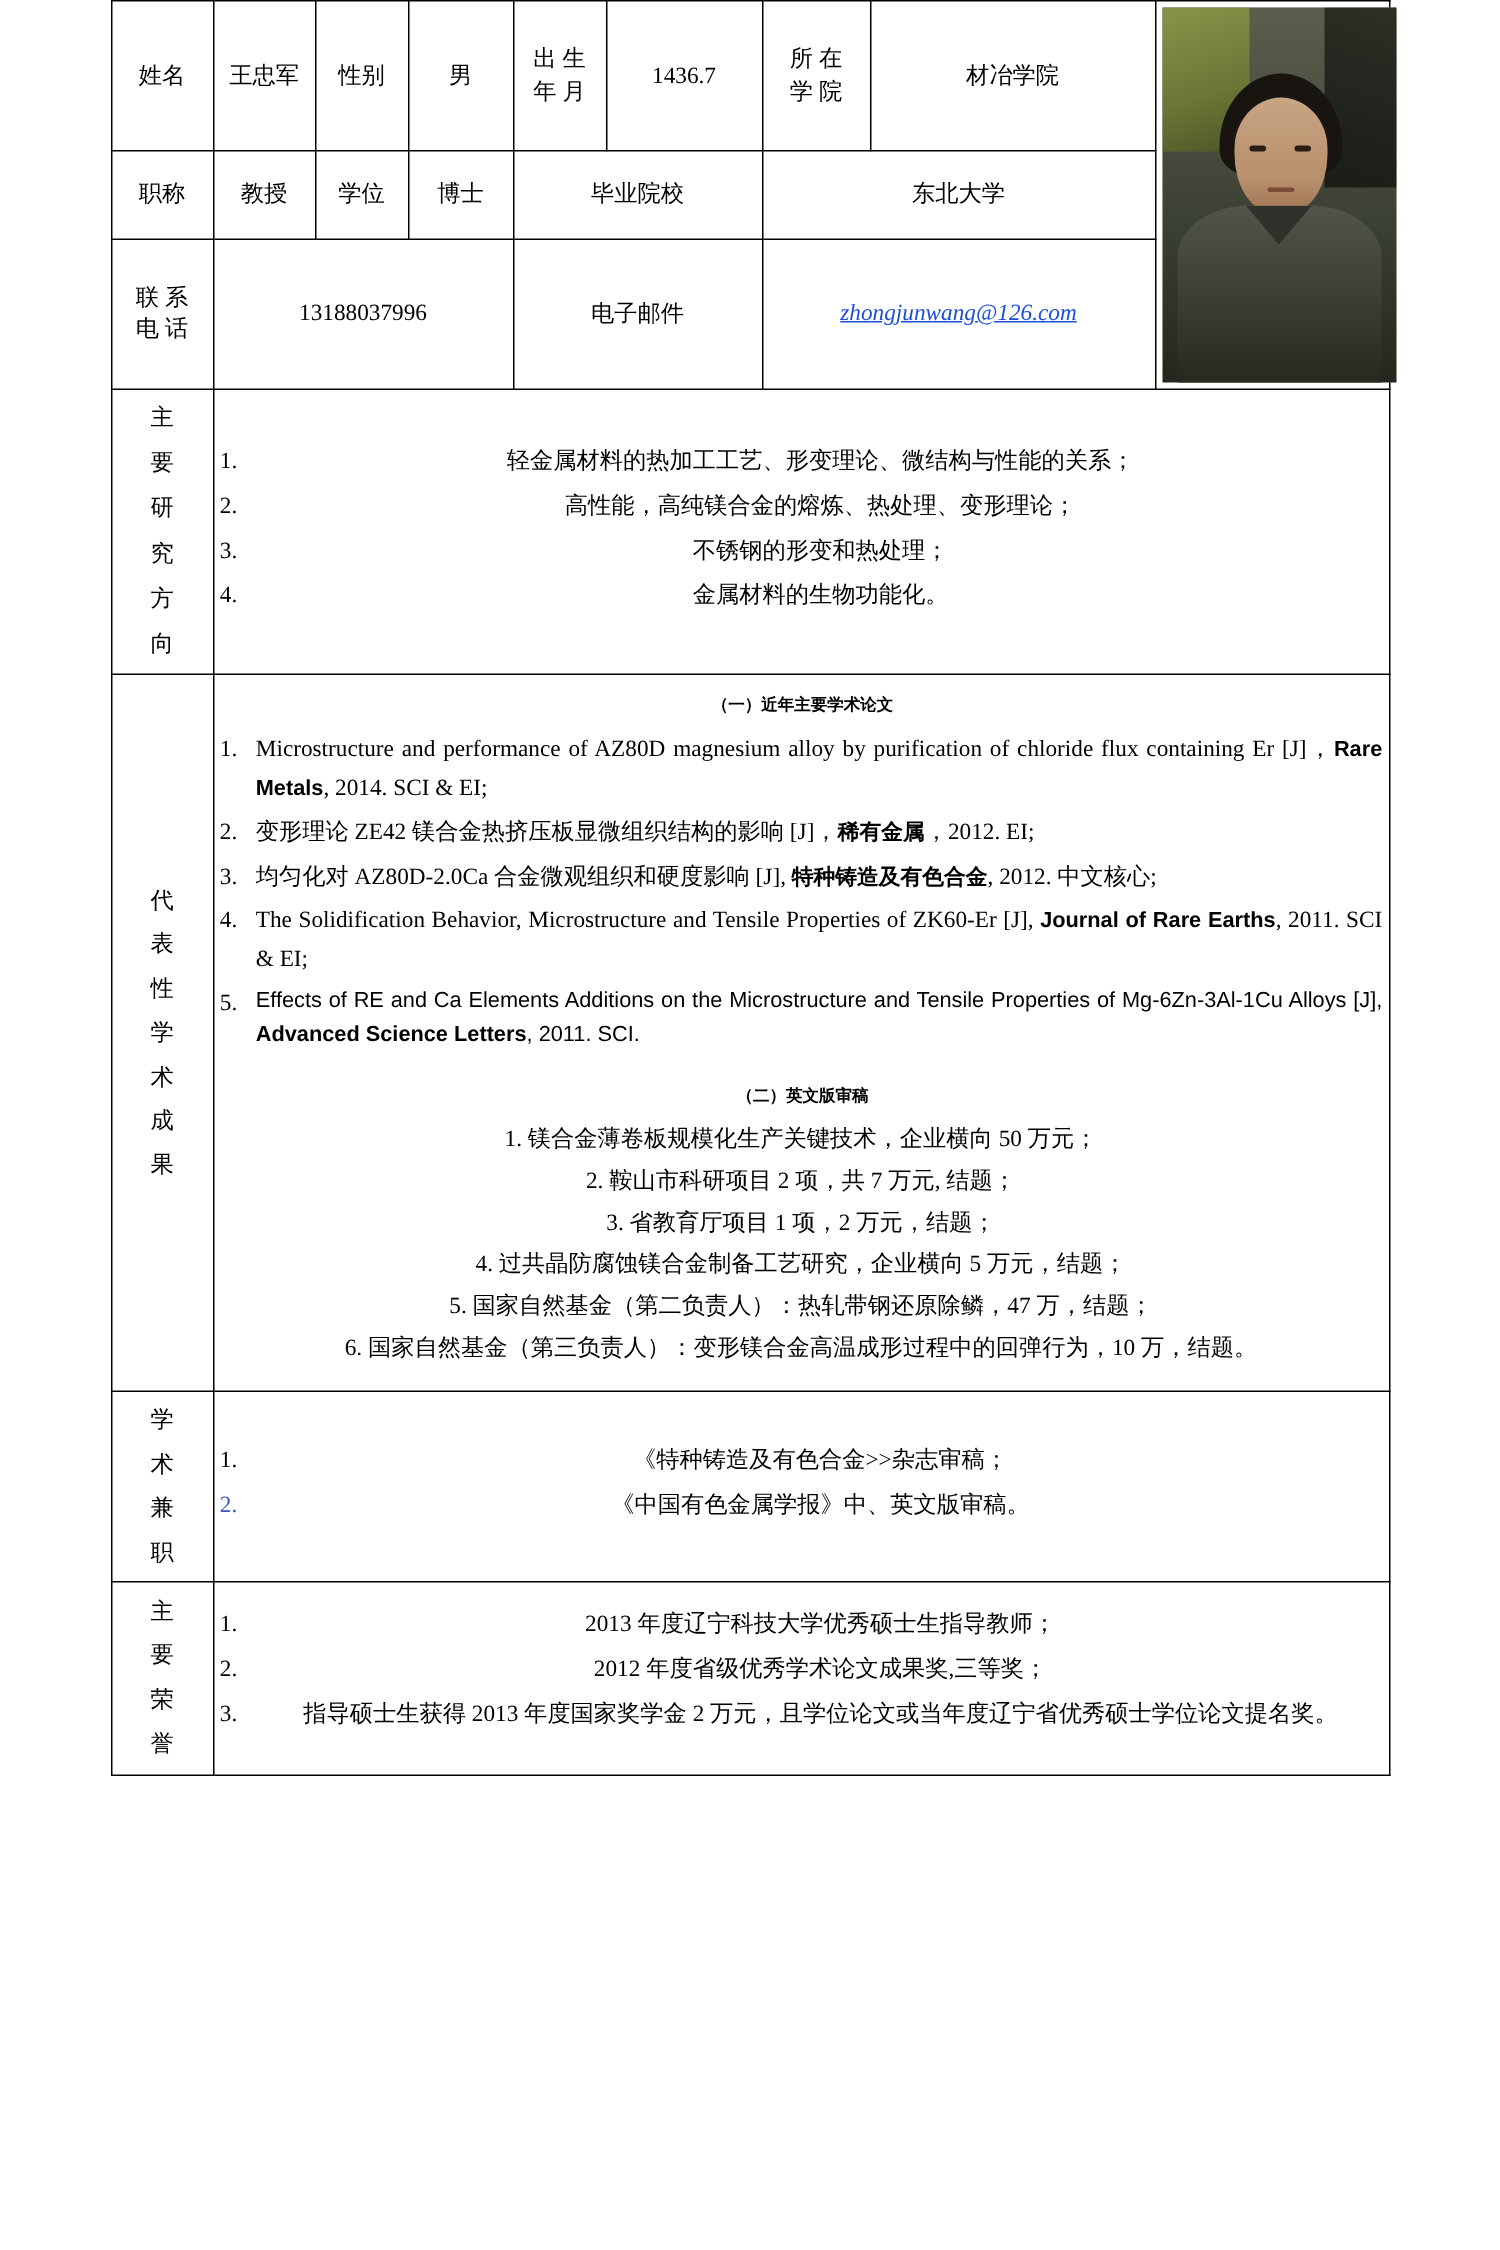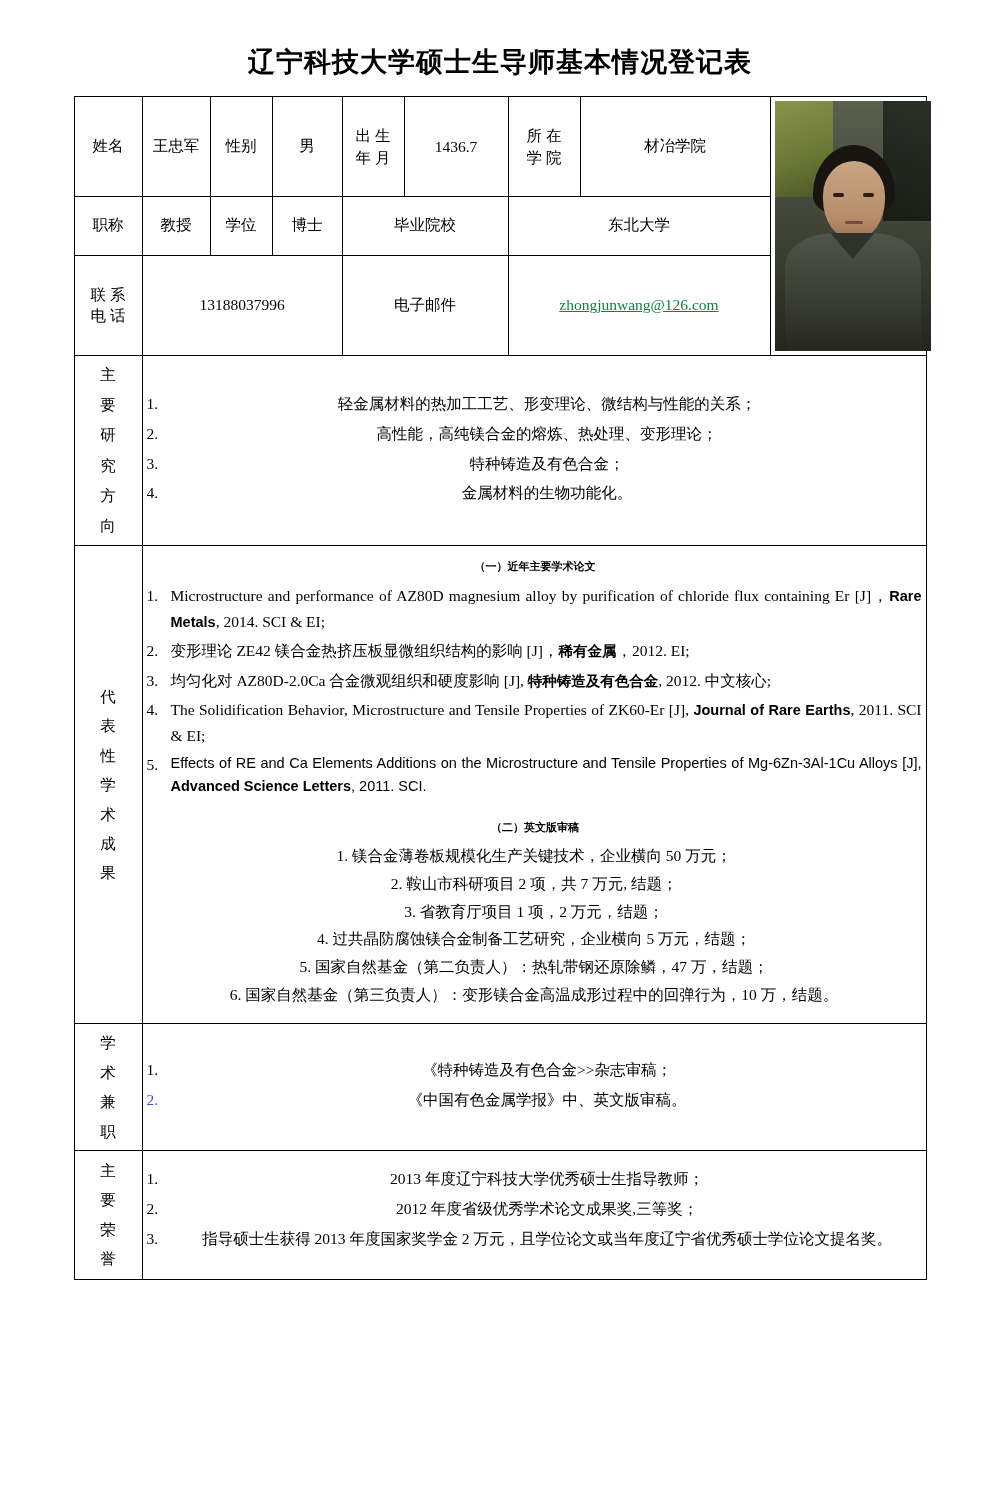--- a/index.html
+++ b/index.html
@@ -169,31 +169,31 @@
     flex: 0 0 24px;
   }
   b.inline { font-family: "Liberation Sans", sans-serif; font-weight: bold; font-size: 14.5px;}
   .sans { font-family: "Liberation Sans", sans-serif; font-size: 14.5px;}
   .proj-list div {
     line-height: 1.72;
     margin-bottom: 1px;
   }
   .email {
     text-decoration: underline;
-    color: #15803d;
+    color: #1d4ed8;
+    font-style: italic;
   }
   .blue-num { color: #3b56c4; }
   .gap { height: 14px; }
 </style>
 </head>
 <body>
 
 <div class="page">
 
-  <div class="doc-title">辽宁科技大学硕士生导师基本情况登记表</div>
 
   <table class="form">
     <colgroup>
       <col style="width:68px">
       <col style="width:68px">
       <col style="width:62px">
       <col style="width:70px">
       <col style="width:62px">
       <col style="width:104px">
       <col style="width:72px">
@@ -268,21 +268,21 @@
           <li>
             <span class="num">1.</span>
             <span class="txt">轻金属材料的热加工工艺、形变理论、微结构与性能的关系；</span>
           </li>
           <li>
             <span class="num">2.</span>
             <span class="txt">高性能，高纯镁合金的熔炼、热处理、变形理论；</span>
           </li>
           <li>
             <span class="num">3.</span>
-            <span class="txt">特种铸造及有色合金；</span>
+            <span class="txt">不锈钢的形变和热处理；</span>
           </li>
           <li>
             <span class="num">4.</span>
             <span class="txt">金属材料的生物功能化。</span>
           </li>
         </ul>
       </td>
     </tr>
 
     <tr>

